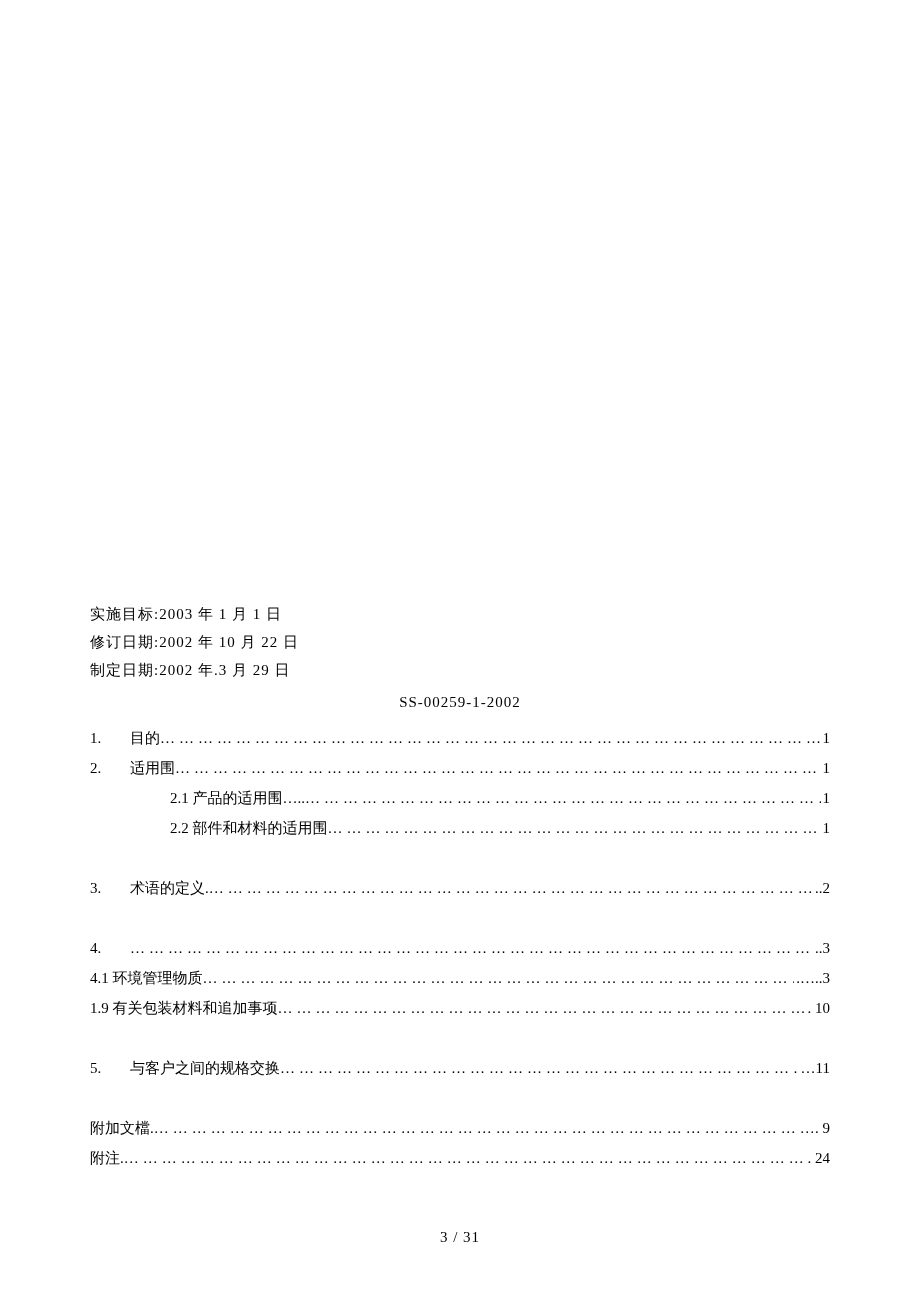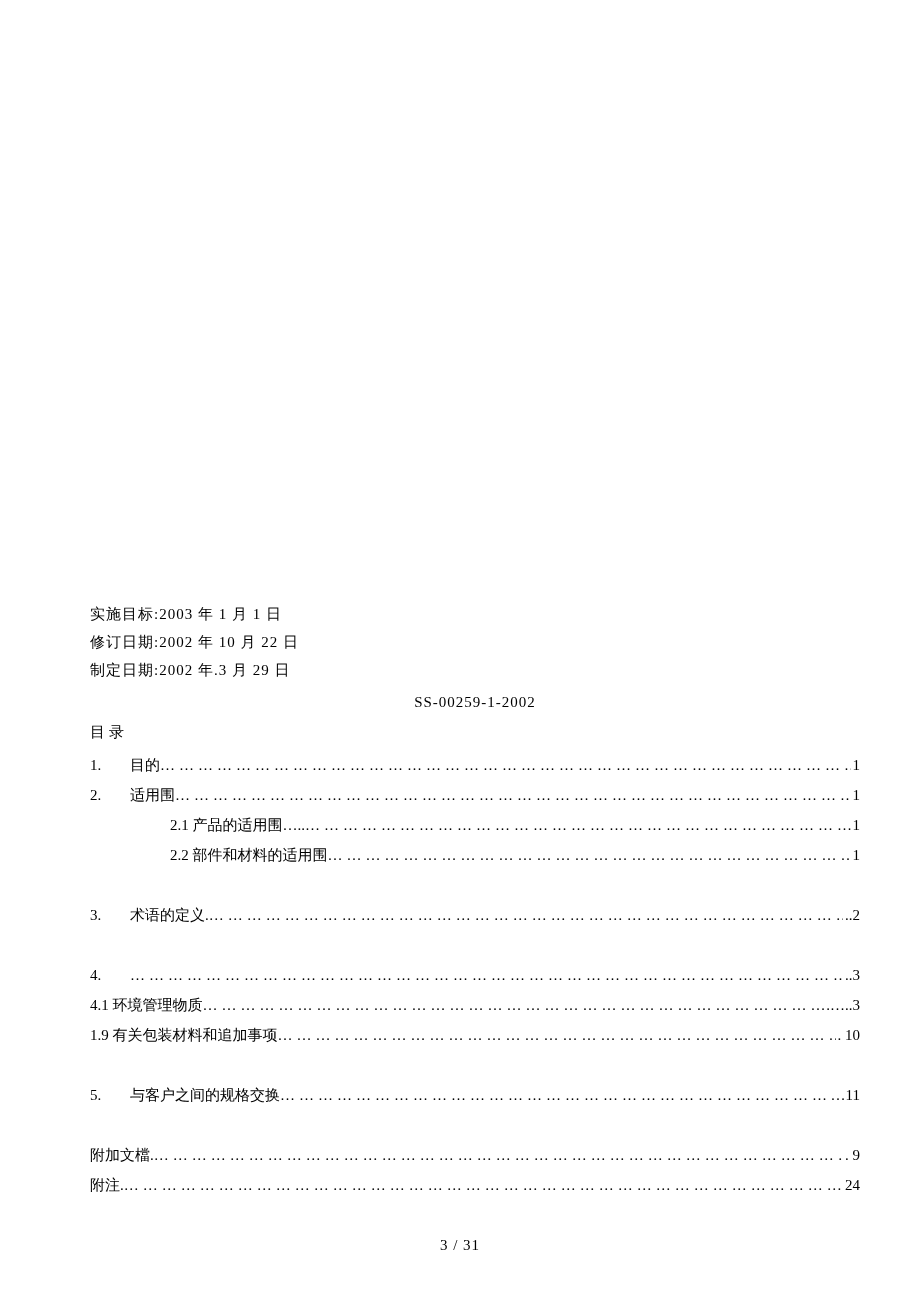--- a/index.html
+++ b/index.html
@@ -7,21 +7,21 @@
     padding: 0;
     background: #ffffff;
     font-family: "SimSun", "宋体", serif;
     font-size: 16px;
     color: #000;
     width: 920px;
     height: 1302px;
     position: relative;
   }
   .page {
-    padding: 60px 60px 0 90px;
+    padding: 60px 90px 0 90px;
     box-sizing: border-box;
   }
   .doc-id {
     text-align: center;
     margin-bottom: 12px;
     font-size: 15px;
     letter-spacing: 1px;
   }
   .dates {
     margin-top: 540px;
@@ -70,41 +70,40 @@
     padding-left: 2px;
   }
   .toc-indent {
     padding-left: 40px;
   }
   .toc-gap {
     height: 30px;
   }
   .footer {
     position: absolute;
-    bottom: 48px;
+    bottom: 56px;
     width: 100%;
     text-align: center;
     font-size: 15px;
     letter-spacing: 1px;
   }
 </style>
 </head>
 <body>
 
 <div class="page">
 
   <div class="dates">
     <div>实施目标:2003 年 1 月 1 日</div>
     <div>修订日期:2002 年 10 月 22 日</div>
     <div>制定日期:2002 年.3 月 29 日</div>
   </div>
 
   <div class="doc-id">SS-00259-1-2002</div>
 
-  <div class="toc-heading">目录</div>
 
   <div class="toc" id="toc">
       <div class="toc-row">
         <span class="toc-num">1.</span>
         <span class="toc-label">目的</span>
         <span class="toc-leader"></span>
         <span class="toc-page">1</span>
       </div>
       <div class="toc-row">
         <span class="toc-num">2.</span>

